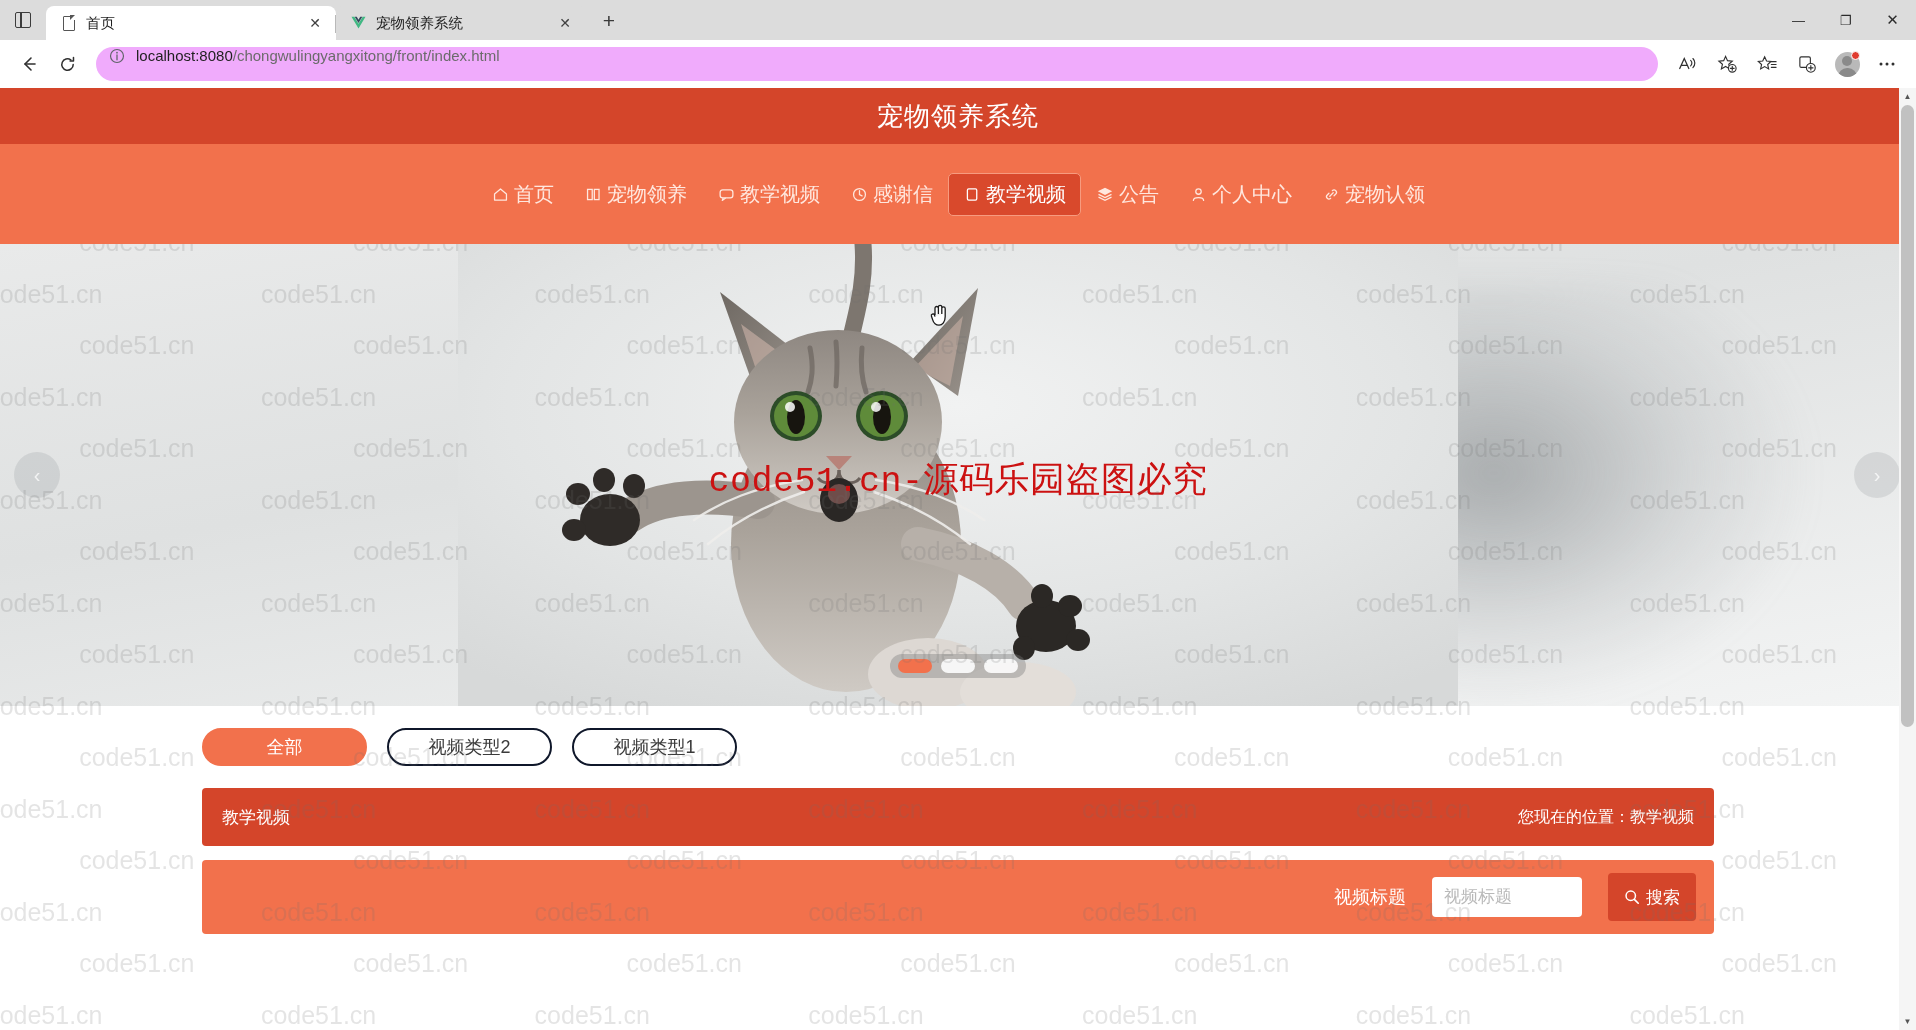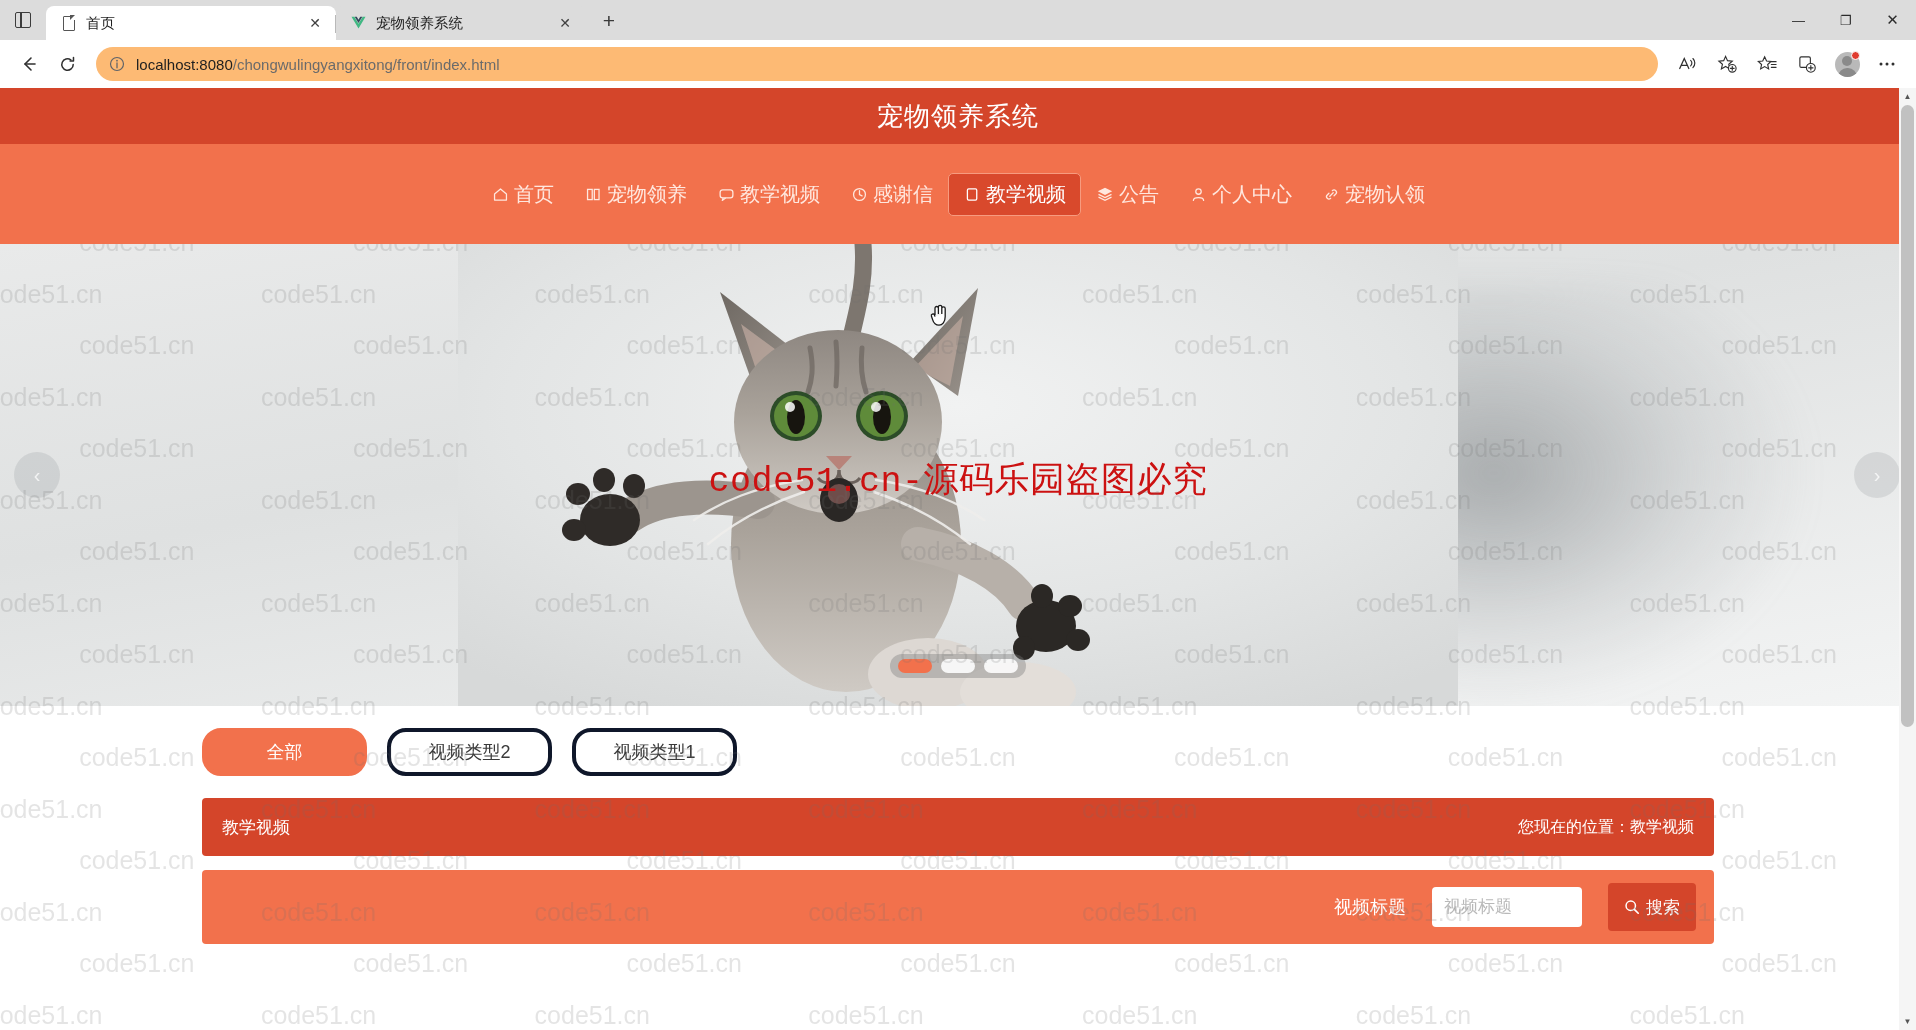--- a/index.html
+++ b/index.html
@@ -59,21 +59,21 @@
   .winctl { position: absolute; right: 0; top: 0; height: 40px; display: flex; }
   .winbtn { width: 47px; height: 40px; display:flex; align-items:center; justify-content:center; font-size: 13px; color:#2b2b2b;}
   .winbtn.close { font-size: 15px; }
 
   .toolbar {
     height: 48px; background: #ffffff; display: flex; align-items: center; padding: 0 10px;
     position: relative;
   }
   .tb-btn { width: 38px; height: 38px; display:flex; align-items:center; justify-content:center; color:#303030; }
   .omnibox {
-    flex: 1; height: 34px; background: #fdba74; border-radius: 17px; display: flex; align-items: center;
+    flex: 1; height: 34px; background: #f0abfc; border-radius: 17px; display: flex; 
     margin: 0 10px; padding: 0 12px; gap: 10px;
   }
   .omni-text { font-size: 15px; color: #1f1f1f; white-space: nowrap; }
   .omni-text .host { color: #1f1f1f; }
   .omni-text .path { color: #6b6b6b; }
   .tb-right { display: flex; align-items: center; gap: 2px; }
   .avatar-btn { width: 38px; height: 38px; display:flex; align-items:center; justify-content:center; position:relative;}
   .avatar-circle { width: 25px; height: 25px; border-radius: 50%; background: #b9b9b9; position: relative; overflow:hidden;}
   .avatar-circle:before { content:""; position:absolute; left:7.5px; top:4px; width:10px; height:10px; border-radius:50%; background:#8a8a8a;}
   .avatar-circle:after { content:""; position:absolute; left:3px; top:16px; width:19px; height:12px; border-radius:9px 9px 0 0; background:#8a8a8a;}
@@ -150,22 +150,22 @@
     z-index: 9;
   }
   .dot { width: 34px; height: 14px; border-radius: 8px; background: rgba(255,255,255,.88); }
   .dot.active { background: #f2714c; }
 
   .content { position: relative; background: #ffffff; padding: 22px 0 0; z-index: 5; }
   .inner { width: 1512px; margin: 0 auto; }
 
   .type-filters { display: flex; gap: 20px; margin-bottom: 22px; }
   .type-btn {
-    min-width: 165px; height: 48px; border-radius: 19px; display:flex; align-items:center; justify-content:center;
-    font-size: 18px; background: #ffffff; border: 4px solid #0f172a; color: #3a3a3a;
+    min-width: 165px; height: 38px; border-radius: 19px; display:flex; align-items:center; justify-content:center;
+    font-size: 18px; background: #ffffff; border: 2px solid #0f172a; color: #3a3a3a;
   }
   .type-btn.active { background: #f2714c; border-color:#f2714c; color: #fff; }
 
   .crumb-bar {
     height: 58px; background: #d4452a; border-radius: 4px; display: flex; align-items: center;
     justify-content: space-between; padding: 0 20px; color: #ffffff; font-size: 17px; margin-bottom: 14px;
   }
   .crumb-right { font-size: 16px; }
 
   .search-panel {

